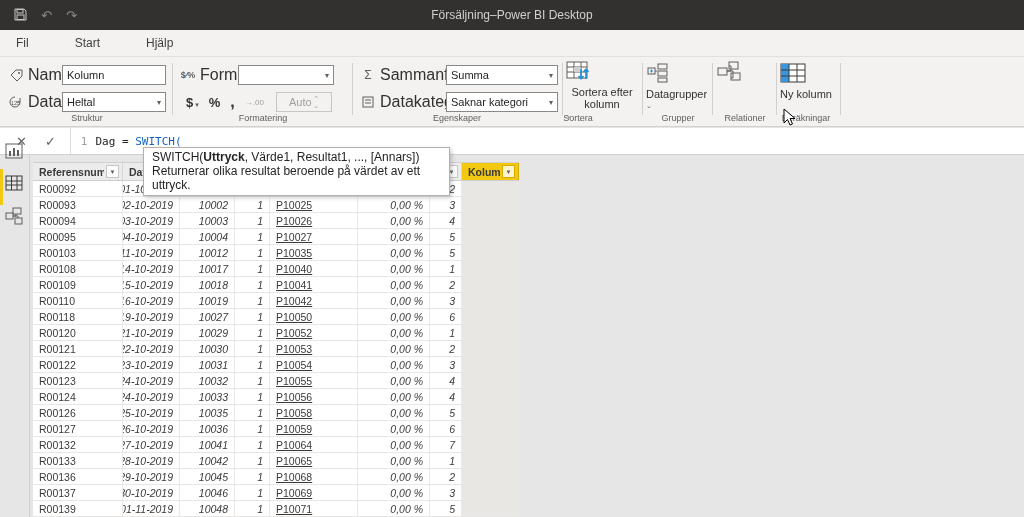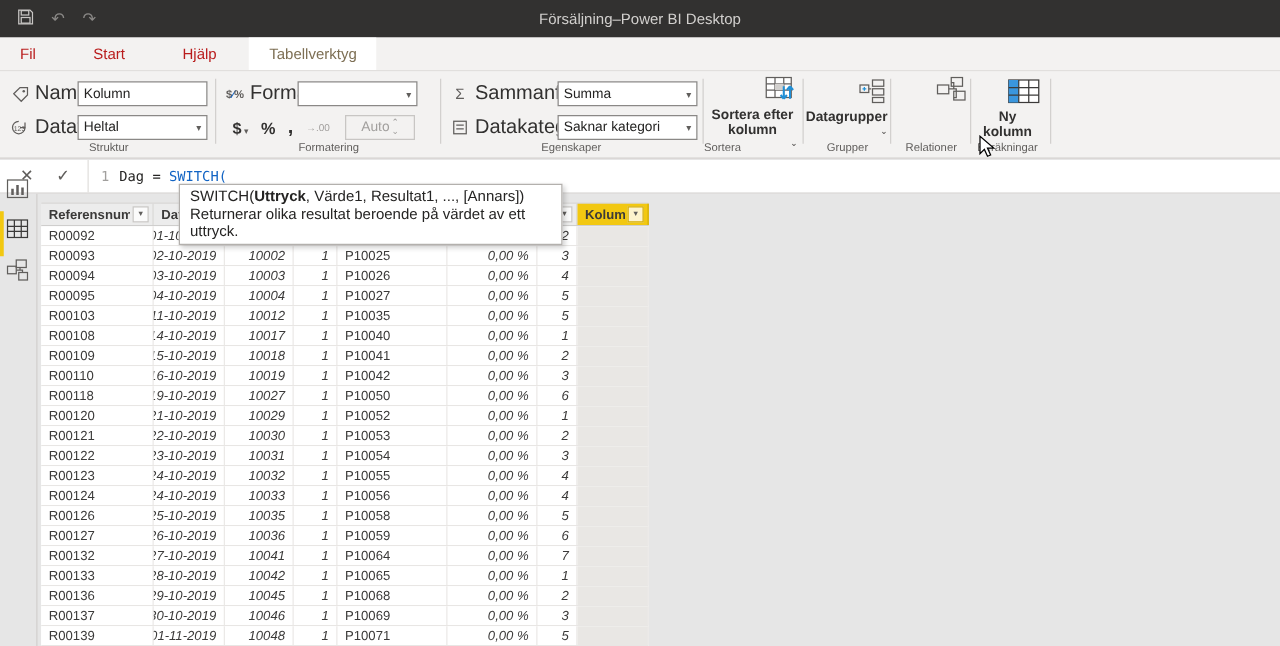--- a/index.html
+++ b/index.html
@@ -9,35 +9,35 @@
 
   
   .titlebar { position:absolute; left:0; top:0; width:1024px; height:30px; background:#323130; display:flex; align-items:center; }
   .titlebar .qat { display:flex; gap:14px; margin-left:14px; color:#c8c6c4; font-size:13px; }
   .titlebar .qat span { cursor:default; }
   .titlebar .qat .dim { color:#8a8886; }
   .title-text { position:absolute; left:0; right:0; text-align:center; color:#d2d0ce; font-size:12px; pointer-events:none; }
 
   
   .tabs { position:absolute; left:0; top:30px; width:1024px; height:27px; background:#f3f2f1; display:flex; align-items:stretch; border-bottom:1px solid #e1dfdd; }
-  .tab { padding:0 16px; display:flex; align-items:center; font-size:12px; color:#b91c1c; position:relative; }
+  .tab { padding:0 16px; display:flex; align-items:center; font-size:12px; color:#404040; position:relative; }
   .tab.contextual { background:#ffffff; color:#7d6f54; margin-left:10px; }
   .tab.active { background:#ffffff; color:#252423; font-weight:700; }
   .tab.active::after { content:""; position:absolute; left:8px; right:8px; bottom:0; height:3px; background:#f2c811; }
 
   
   .ribbon { position:absolute; left:0; top:57px; width:1024px; height:70px; background:#f3f2f1; border-bottom:1px solid #d2d0ce; }
   .rsep { position:absolute; top:6px; height:52px; width:1px; background:#d2d0ce; }
   .rcaption { position:absolute; top:56px; font-size:9px; color:#605e5c; text-align:center; }
   .rlabel { font-size:16px; color:#323130; }
   .rinput { position:absolute; height:20px; background:#fff; border:1px solid #8a8886; font-size:11px; color:#252423; padding:0 4px; display:flex; align-items:center; }
   .rinput .chev { margin-left:auto; font-size:8px; color:#605e5c; }
   .rrow { position:absolute; display:flex; align-items:center; gap:4px; height:20px; }
   .ricon { width:16px; display:inline-flex; justify-content:center; color:#605e5c; font-size:11px; }
-  .bigbtn { position:absolute; top:4px; height:58px; display:flex; flex-direction:column; align-items:flex-end; font-size:11px; color:#323130; text-align:center; line-height:12px; cursor:default;font-weight:bold; }
+  .bigbtn { position:absolute; top:4px; height:58px; display:flex; flex-direction:column; align-items:flex-start; font-size:11px; color:#323130; text-align:center; line-height:12px; cursor:default; }
   .bigbtn .bicon { height:24px; margin-bottom:3px; display:flex; align-items:center; }
   .fmt-sym { font-size:13px; color:#323130; font-weight:700; }
   .fmt-dim { color:#a19f9d; }
   .spinner { width:56px; height:20px; border:1px solid #c8c6c4; background:#f3f2f1; color:#a19f9d; font-size:11px; display:flex; align-items:center; padding:0 12px; }
   .spinner .arrows { margin-left:auto; font-size:7px; color:#a19f9d; line-height:7px; }
 
   
   .formulabar { position:absolute; left:0; top:128px; width:1024px; height:27px; background:#ffffff; border-bottom:1px solid #d2d0ce; display:flex; align-items:center; }
   .fb-btns { display:flex; gap:18px; padding:0 14px 0 16px; border-right:1px solid #e1dfdd; height:100%; align-items:center; color:#605e5c; font-size:13px; }
   .fb-line { font-family:"DejaVu Sans Mono","Liberation Mono",monospace; font-size:11px; margin-left:10px; display:flex; gap:8px; }
@@ -56,21 +56,21 @@
   .thead { display:flex; height:19px; background:#ececec; border-top:1px solid #d2d0ce; border-bottom:1px solid #cfcecd; }
   .th { display:flex; align-items:center; font-size:10.5px; font-weight:700; color:#3b3a39; padding:0 3px 0 6px; border-right:1px solid #d8d6d4; background:#ececec; }
   .th .thlabel { overflow:hidden; white-space:nowrap; flex:1; }
   .th.selected { background:#f2c811; border-right:1px solid #d4ad04; }
   .dropbox { width:13px; height:13px; background:#fbfbfb; border:1px solid #c8c6c4; font-size:6px; color:#605e5c; display:flex; align-items:center; justify-content:center; margin-left:2px; flex:none; }
   .th.selected .dropbox { background:#fdf3cd; border-color:#d4ad04; }
   .trow { display:flex; height:16px; border-bottom:1px solid #e8e6e4; background:#fff; }
   .td { font-size:10.5px; color:#3b3a39; padding:0 6px; border-right:1px solid #ebe9e7; white-space:nowrap; overflow:hidden; display:flex; align-items:center; }
   .td.num { justify-content:flex-end; font-style:italic; }
   .td.newcol { background:#e9e7e4; }
-  .c0{width:90px;} .c1{width:57px;} .c2{width:55px;} .c3{width:35px;} .c4{width:88px;} .c5{width:72px;} .c6{width:32px;} .c7{width:57px;}
+  .c0{width:90px;} .c1{width:57px;} .c2{width:55px;} .c3{width:35px;} .c4{width:88px;text-decoration:underline;} .c5{width:72px;} .c6{width:32px;} .c7{width:57px;}
 
   
   .dax-tooltip { position:absolute; left:143px; top:147px; width:307px; background:#fff; border:1px solid #b3b0ad; box-shadow:2px 2px 4px rgba(0,0,0,.18); padding:2px 8px 3px 8px; font-size:12px; color:#252423; z-index:20; line-height:14px; }
 
   
   .cursor { position:absolute; left:783px; top:108px; z-index:30; pointer-events:none; }
 
   svg { display:block; }
 </style>
 </head>
@@ -90,21 +90,20 @@
       <span class="dim">↶</span>
       <span class="dim">↷</span>
     </div>
     <div class="title-text">Försäljning–Power BI Desktop</div>
   </div>
 
   <div class="tabs">
     <div class="tab">Fil</div>
     <div class="tab" style="margin-left:14px;">Start</div>
     <div class="tab" style="margin-left:14px;">Hjälp</div>
-    <div class="tab contextual">Tabellverktyg</div>
   </div>
 
   <div class="ribbon">
 
     <div class="rrow" style="left:8px; top:8px;">
       <span class="ricon">
         <svg width="13" height="13" viewBox="0 0 13 13">
             <path d="M1 6 6 1h6v6l-5 5z" fill="none" stroke="#605e5c"></path>
             <circle cx="9" cy="4" r="1" fill="#605e5c"></circle>
           </svg>

